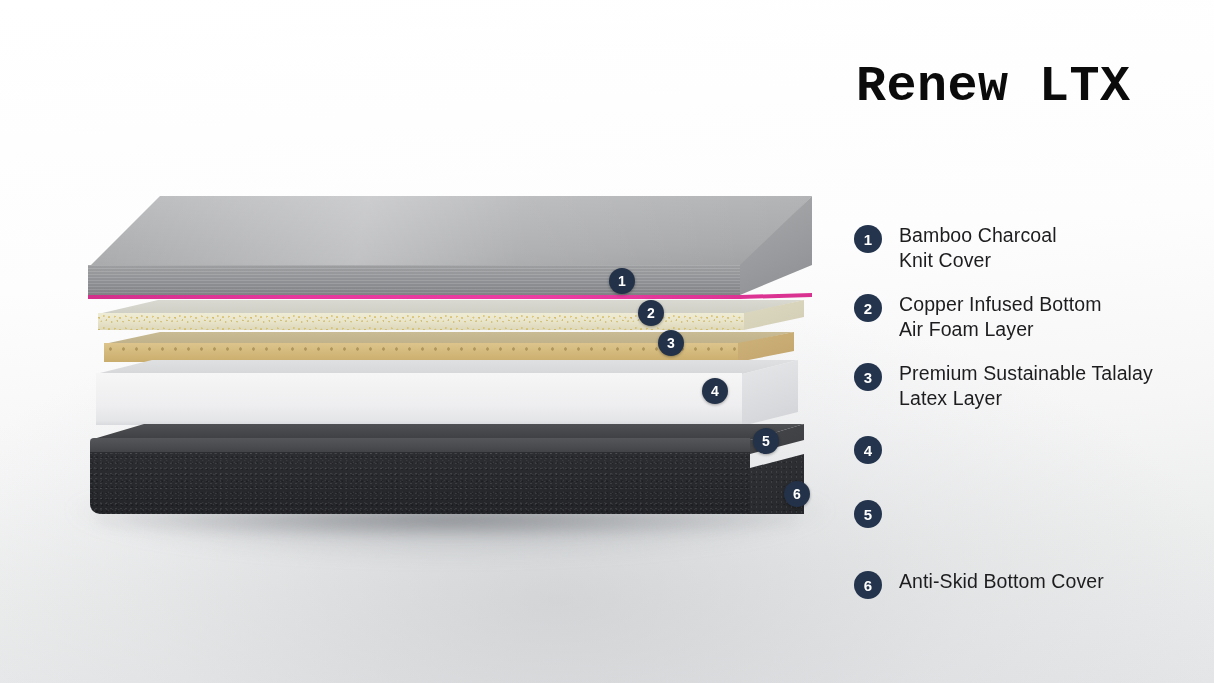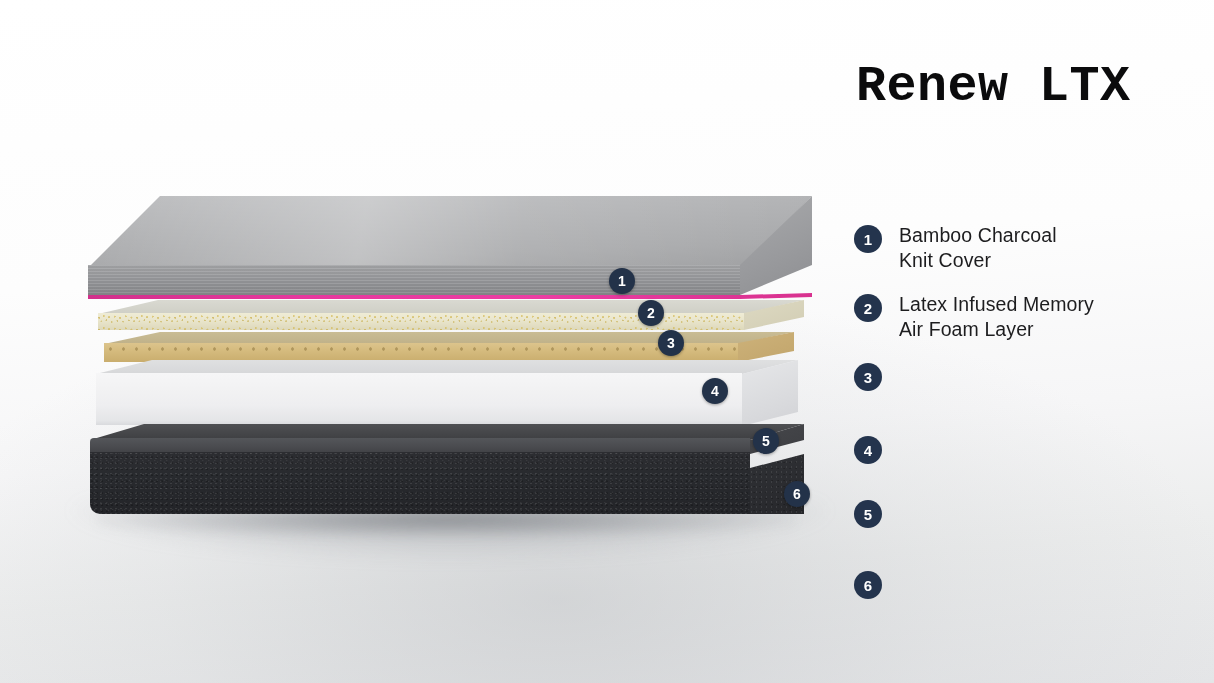--- a/index.html
+++ b/index.html
@@ -389,44 +389,47 @@
           <span>1</span>
         </div>
         <div class="ltext">Bamboo Charcoal
 Knit Cover</div>
       </div>
 
       <div class="legend-row" style="top:128px;">
         <div class="lbadge">
           <span>2</span>
         </div>
-        <div class="ltext">Latex Infused Memory
+        <div class="ltext">Copper Infused Bottom
 Air Foam Layer</div>
       </div>
 
       <div class="legend-row" style="top:197px;">
         <div class="lbadge">
           <span>3</span>
         </div>
+        <div class="ltext">Premium Sustainable Talalay
+Latex Layer</div>
       </div>
 
       <div class="legend-row" style="top:270px;">
         <div class="lbadge">
           <span>4</span>
         </div>
       </div>
 
       <div class="legend-row" style="top:334px;">
         <div class="lbadge">
           <span>5</span>
         </div>
       </div>
 
       <div class="legend-row" style="top:405px;">
         <div class="lbadge">
           <span>6</span>
         </div>
+        <div class="ltext">Anti-Skid Bottom Cover</div>
       </div>
 
     </div>
   </div>
 
 </div>
 
 </body></html>

